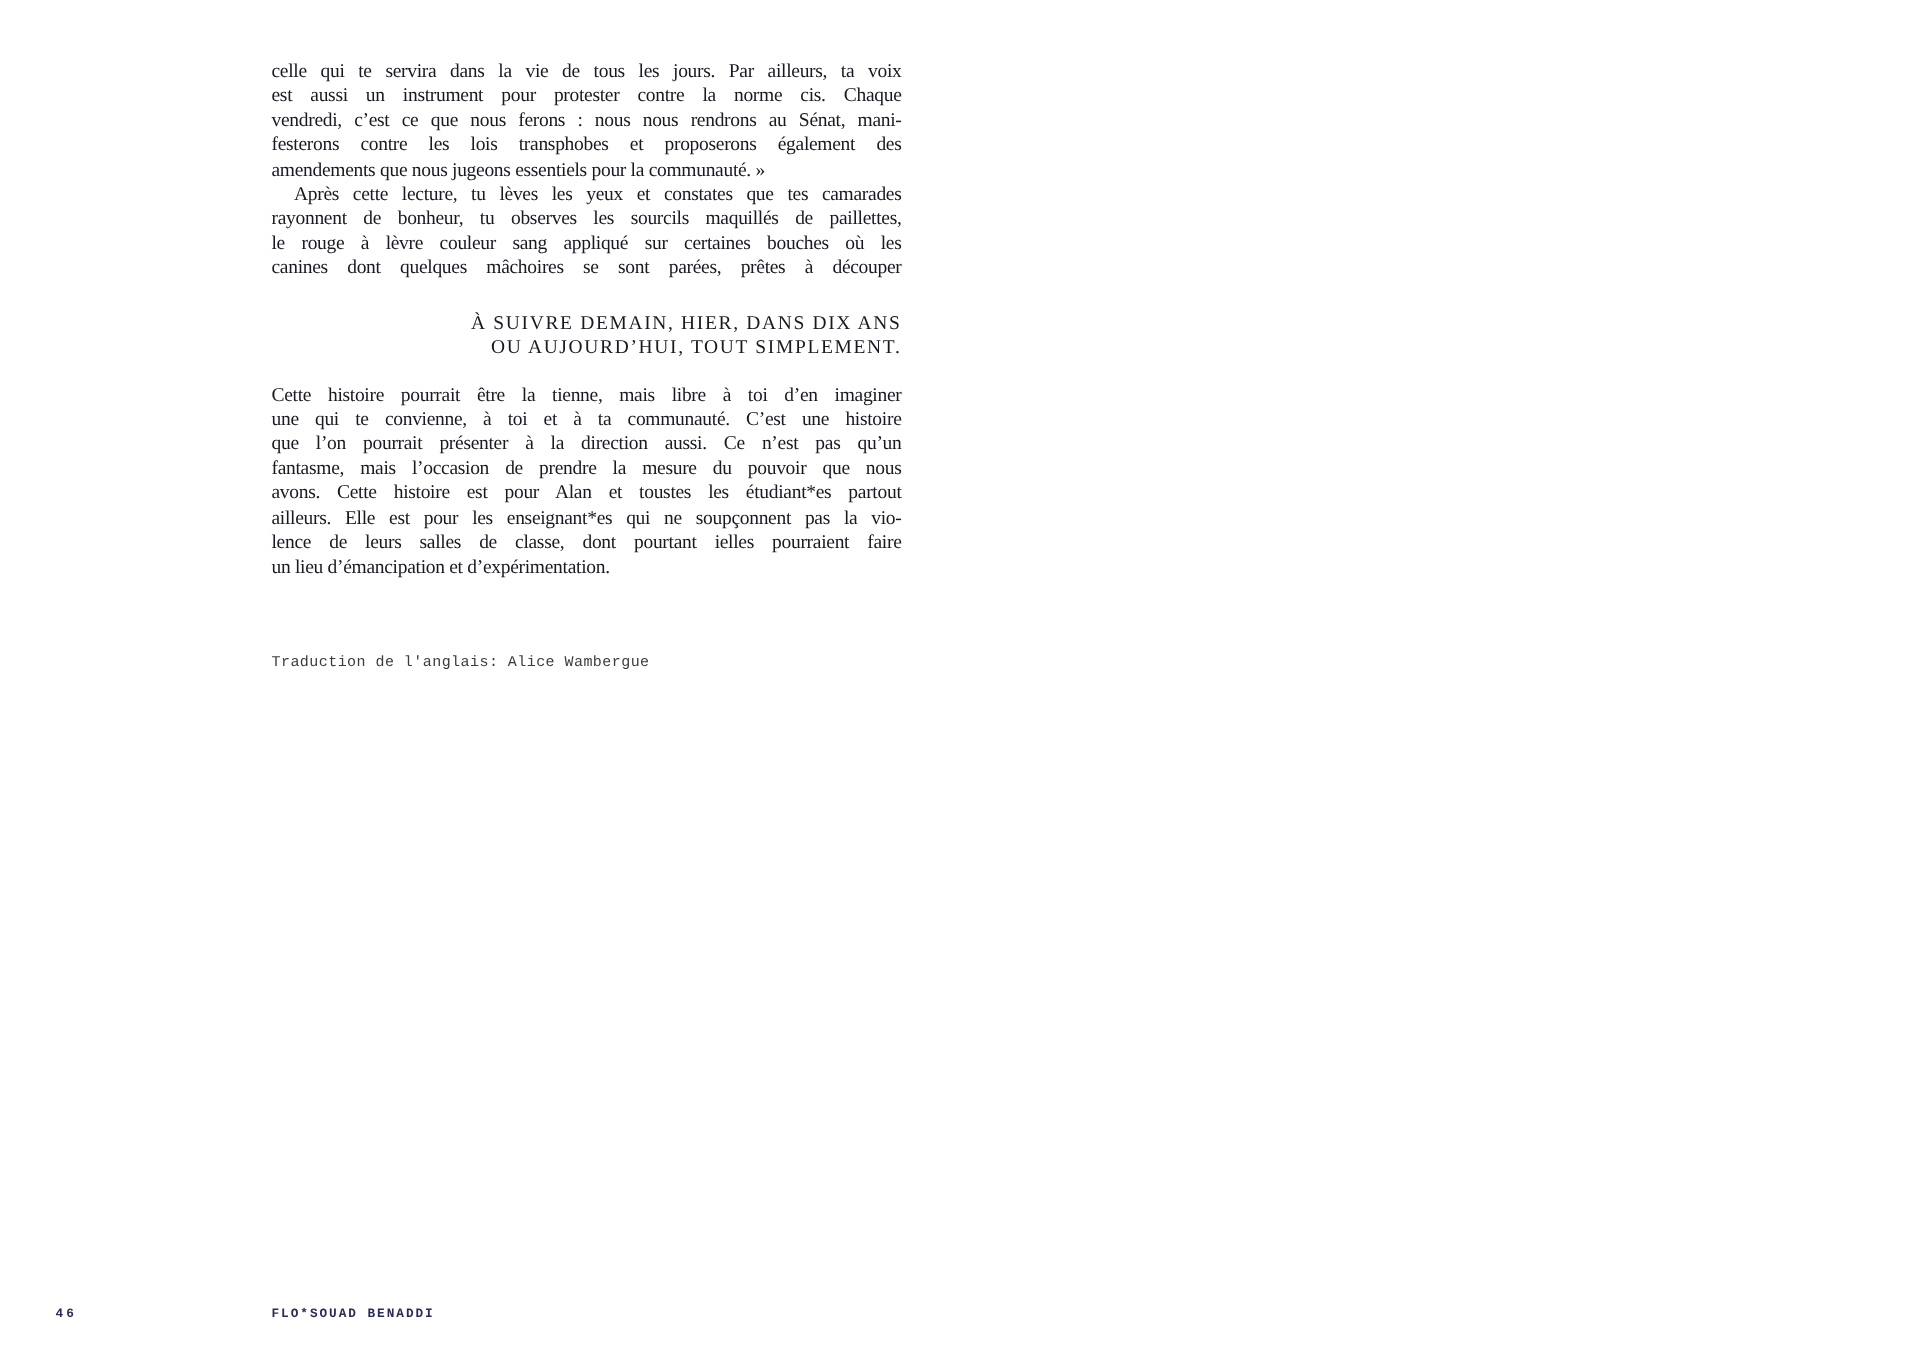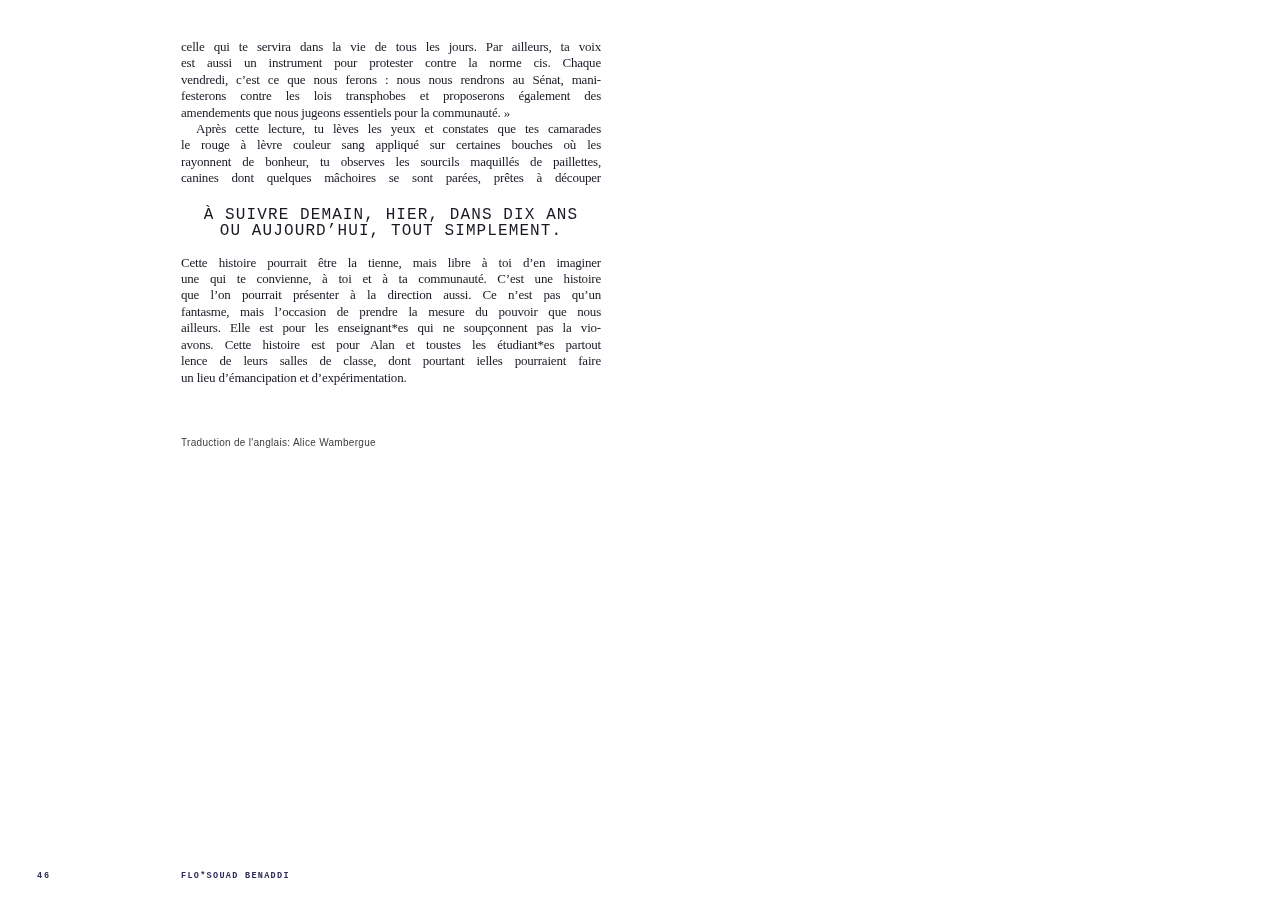--- a/index.html
+++ b/index.html
@@ -26,31 +26,30 @@
   .para-body .line { white-space: nowrap; }
   .para-body .line.fill {
     text-align: justify;
     text-align-last: justify;
     white-space: normal;
   }
   .para-body.indent .line:first-child { text-indent: 15px; }
   .para-caps {
     margin-top: 20px;
     margin-bottom: 16px;
-    text-align: center;
-    font-size: 16px;
+    text-align: right;
+    font-size: 13px;
     letter-spacing: 1.1px;
     line-height: 16px;
     color: #191924;
-    font-family: Liberation Mono, monospace;
   }
   .translator-note {
     position: absolute;
     left: 181px; top: 437px;
-    font-family: Liberation Sans, sans-serif;
+    font-family: Liberation Mono, monospace;
     font-size: 10px;
     letter-spacing: 0.3px;
     color: #3c3c3c;
   }
   .footer-page-number {
     position: absolute;
     left: 37px; top: 871px;
     font-family: "Liberation Mono", monospace;
     font-weight: bold;
     font-size: 8.5px;
@@ -75,35 +74,35 @@
   <main class="text-column">
       <div class="para-body">
         <div class="line fill">celle qui te servira dans la vie de tous les jours. Par ailleurs, ta voix</div>
         <div class="line fill">est aussi un instrument pour protester contre la norme cis. Chaque</div>
         <div class="line fill">vendredi, c’est ce que nous ferons : nous nous rendrons au Sénat, mani-</div>
         <div class="line fill">festerons contre les lois transphobes et proposerons également des</div>
         <div class="line">amendements que nous jugeons essentiels pour la communauté. »</div>
       </div>
       <div class="para-body indent">
         <div class="line fill">Après cette lecture, tu lèves les yeux et constates que tes camarades</div>
+        <div class="line fill">rayonnent de bonheur, tu observes les sourcils maquillés de paillettes,</div>
         <div class="line fill">le rouge à lèvre couleur sang appliqué sur certaines bouches où les</div>
-        <div class="line fill">rayonnent de bonheur, tu observes les sourcils maquillés de paillettes,</div>
         <div class="line fill">canines dont quelques mâchoires se sont parées, prêtes à découper</div>
       </div>
       <div class="para-caps">
         <div class="line">À SUIVRE DEMAIN, HIER, DANS DIX ANS</div>
         <div class="line">OU AUJOURD’HUI, TOUT SIMPLEMENT.</div>
       </div>
       <div class="para-body">
         <div class="line fill">Cette histoire pourrait être la tienne, mais libre à toi d’en imaginer</div>
         <div class="line fill">une qui te convienne, à toi et à ta communauté. C’est une histoire</div>
         <div class="line fill">que l’on pourrait présenter à la direction aussi. Ce n’est pas qu’un</div>
         <div class="line fill">fantasme, mais l’occasion de prendre la mesure du pouvoir que nous</div>
+        <div class="line fill">avons. Cette histoire est pour Alan et toustes les étudiant*es partout</div>
         <div class="line fill">ailleurs. Elle est pour les enseignant*es qui ne soupçonnent pas la vio-</div>
-        <div class="line fill">avons. Cette histoire est pour Alan et toustes les étudiant*es partout</div>
         <div class="line fill">lence de leurs salles de classe, dont pourtant ielles pourraient faire</div>
         <div class="line">un lieu d’émancipation et d’expérimentation.</div>
       </div>
     </main>
 
   <div class="translator-note">Traduction de l'anglais: Alice Wambergue</div>
 
   <footer>
     <span class="footer-page-number">46</span>
     <span class="footer-author">FLO*SOUAD BENADDI</span>

